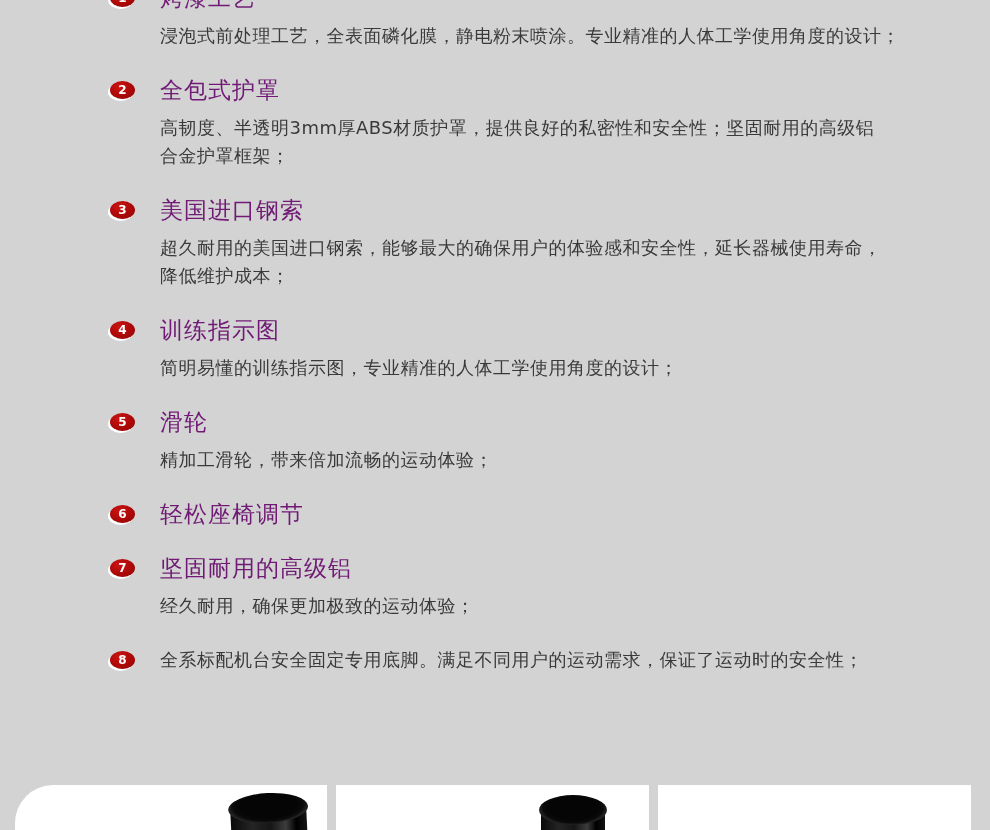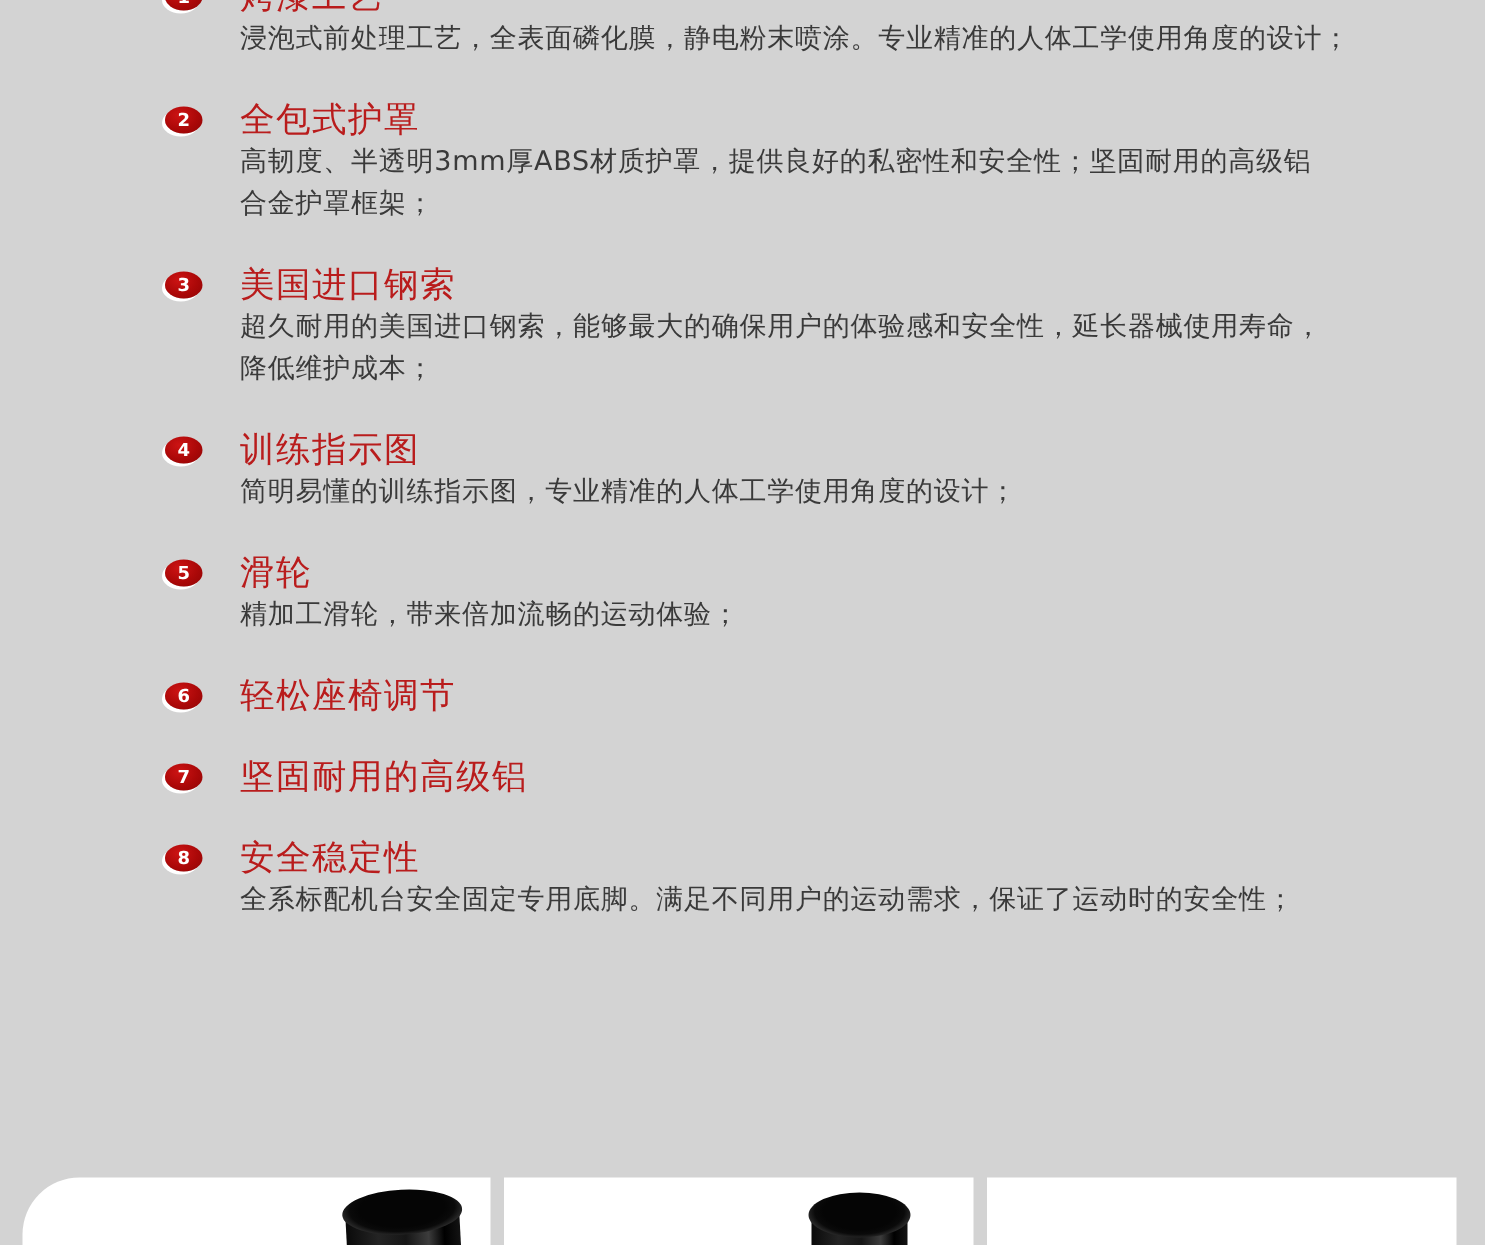--- a/index.html
+++ b/index.html
@@ -21,24 +21,24 @@
     border-radius:50%;
     background:radial-gradient(ellipse at 38% 32%, #cd1414 0%, #ab0808 55%, #8f0404 100%);
     box-shadow:-2px 2px 0 0 #ffffff;
     display:flex; align-items:center; justify-content:center;
   }
   .badge span {
     color:#ffffff; font-size:12px; font-weight:bold; line-height:1;
   }
   .feature .title {
     font-size:23px; line-height:28px; font-weight:normal;
-    color:#b91c1c; letter-spacing:1px;
+    color:#701a75; letter-spacing:1px;
   }
   .feature .desc {
-    margin-top:0;
+    margin-top:10px;
     font-size:18px; line-height:28px;
     color:#3a3a3a; letter-spacing:0.5px;
     white-space:pre-line;
     width:740px;
   }
 
   
   .gallery {
     position:absolute; top:785px; left:15px;
     width:956px; height:120px;
@@ -119,27 +119,27 @@
           <span>6</span>
         </span>
       <h2 class="title">轻松座椅调节</h2>
     </section>
 
     <section class="feature">
       <span class="badge">
           <span>7</span>
         </span>
       <h2 class="title">坚固耐用的高级铝</h2>
+      <p class="desc">经久耐用，确保更加极致的运动体验；</p>
     </section>
 
     <section class="feature">
       <span class="badge">
           <span>8</span>
         </span>
-      <h2 class="title">安全稳定性</h2>
       <p class="desc">全系标配机台安全固定专用底脚。满足不同用户的运动需求，保证了运动时的安全性；</p>
     </section>
 
   </div>
 
   <div class="gallery">
     <div class="card card1">
       <div class="tube tube1">
         <div class="tube-body"></div>
         <div class="tube-opening"></div>

